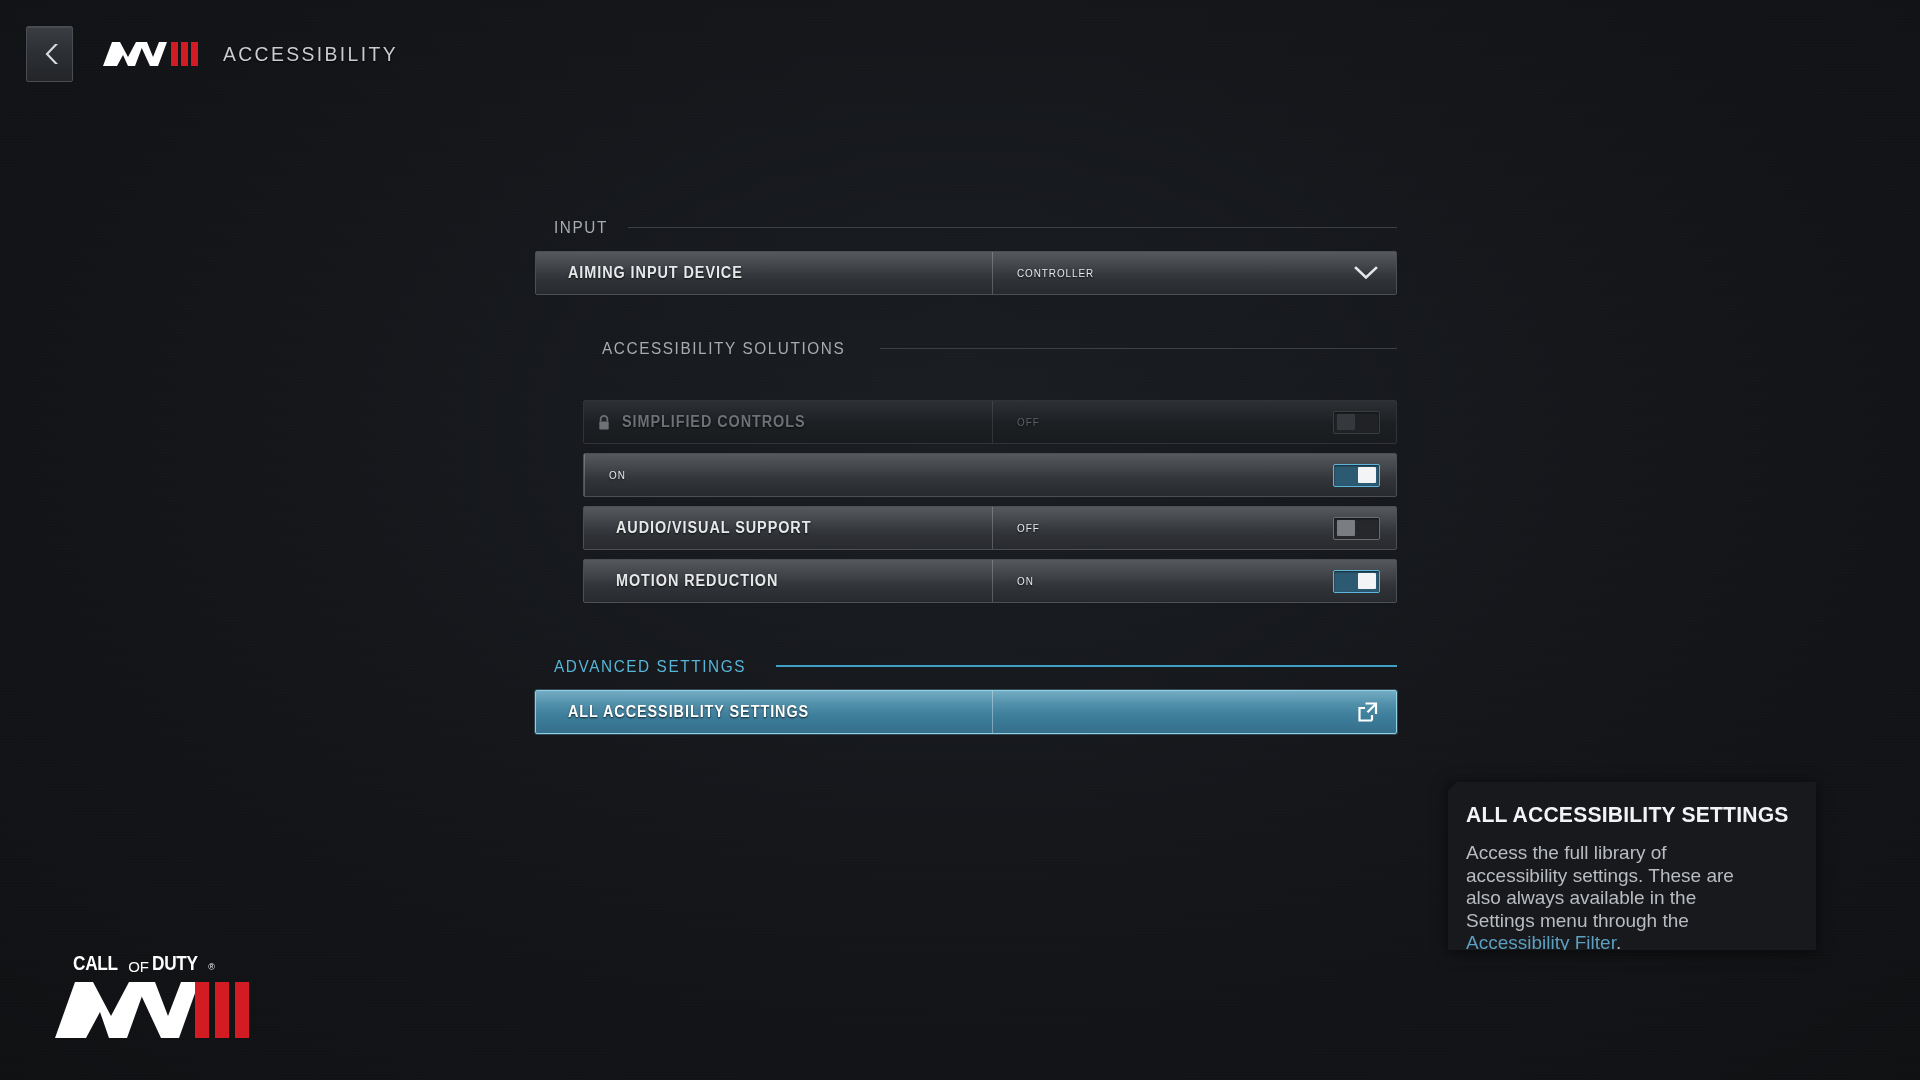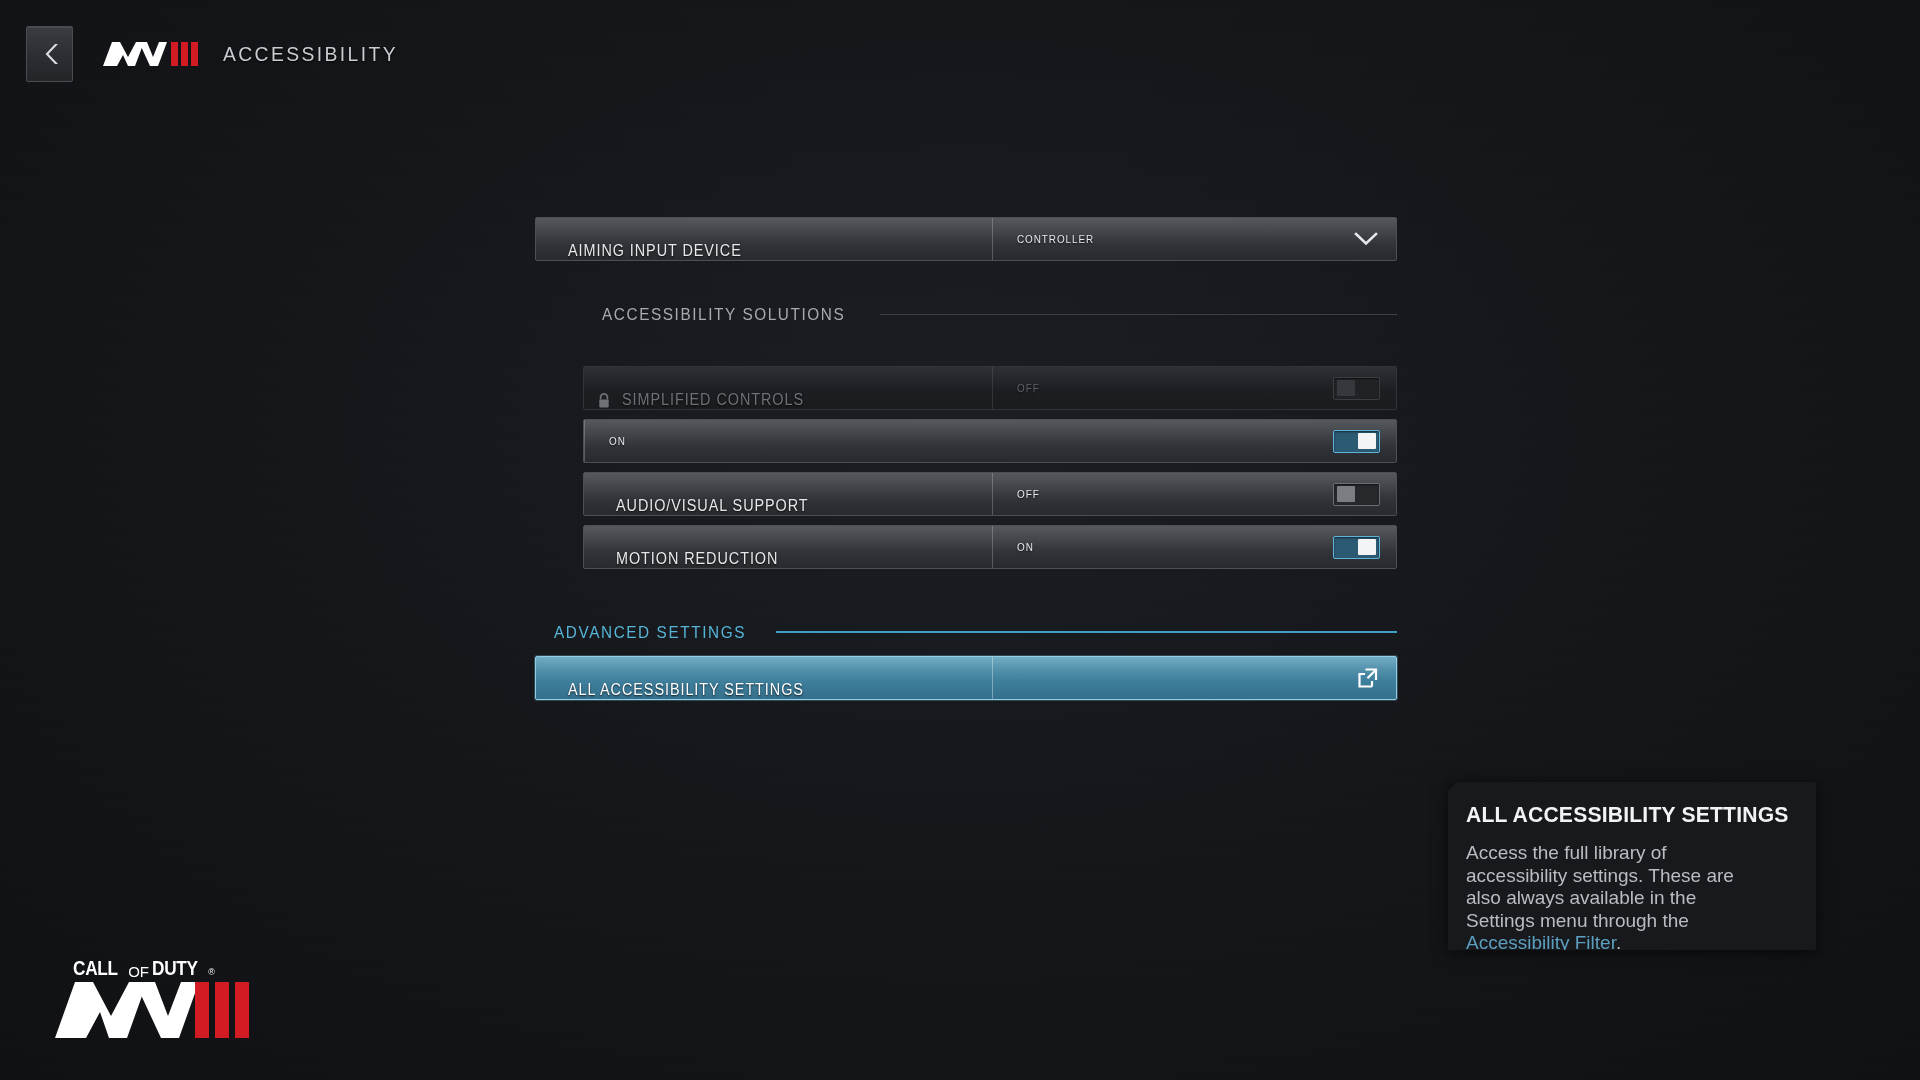--- a/index.html
+++ b/index.html
@@ -129,29 +129,29 @@
     margin-top:35px;
   }
   .row.highlight {
     background:linear-gradient(180deg,#6ba7c0 0%, #4e8da8 30%, #3d7e9b 60%, #356f8b 100%);
     border-color:#8fd0e6;
     box-shadow:0 0 0 1px rgba(140,210,235,.25);
   }
 
   .row-label {
     flex:1;
-    display:flex; align-items:flex-end;
+    display:flex; align-items:center;
     padding-left:32px;
     gap:11px;
     color:#e6e8ea;
     font-size:16px;
     letter-spacing:1.05px;
     font-family:"Liberation Sans Narrow","Liberation Sans",sans-serif;
     transform-origin:left center;
-    position:relative; z-index:2;
+    position:relative; z-index:2;font-weight:bold;
   }
   .row-label .txt {
     display:inline-block;
     transform:scaleX(.9);
     transform-origin:left center;
     text-shadow:0 1px 2px rgba(0,0,0,.75);
   }
   .row.disabled .row-label { color:#6e7176; padding-left:13px; }
   .row.highlight .row-label { color:#ffffff; }
 
@@ -252,20 +252,21 @@
   .tt-link { color:#5d9fc0; }
 
   
   .footer-logo {
     position:absolute;
     left:55px; bottom:36px;
   }
   .cod-text {
     display:flex; align-items:flex-end;
     gap:3px;
+    margin-bottom:5px;
     margin-left:18px;
   }
   .cod-word {
     color:#ffffff;
     font-weight:700;
     font-size:20px;
     letter-spacing:-.3px;
     font-family:"Liberation Sans Narrow","Liberation Sans",sans-serif;
     transform:scaleX(.86);
     transform-origin:left bottom;
@@ -304,20 +305,24 @@
       </svg>
 
     </div>
 
     <div class="page-title">ACCESSIBILITY</div>
   </div>
 
   <div class="settings">
 
     <div class="section">
+      <div class="section-head">
+        <div class="section-title">INPUT</div>
+        <div class="section-rule"></div>
+      </div>
       <div class="rows">
         <div class="row">
           <div class="row-label">
             <span class="txt">AIMING INPUT DEVICE</span>
           </div>
           <div class="row-value">
             <span class="val">CONTROLLER</span>
           </div>
           <div class="row-control chevron-ctrl">
             <svg width="28" height="18" viewBox="0 0 28 18">

